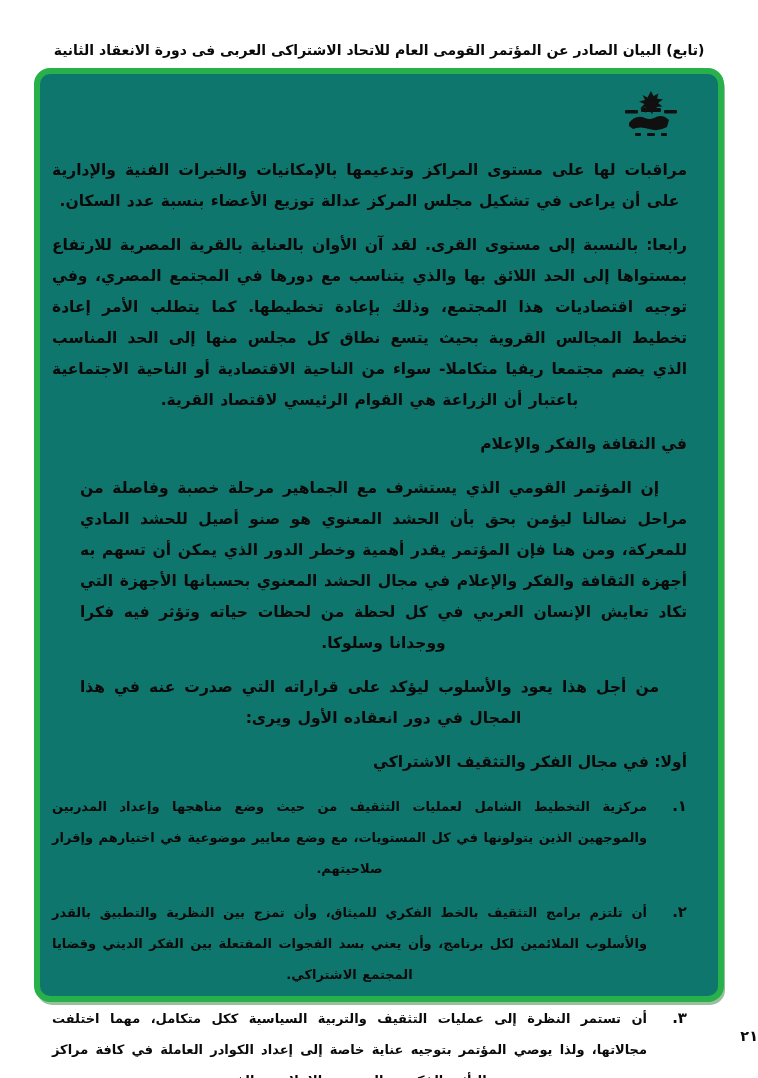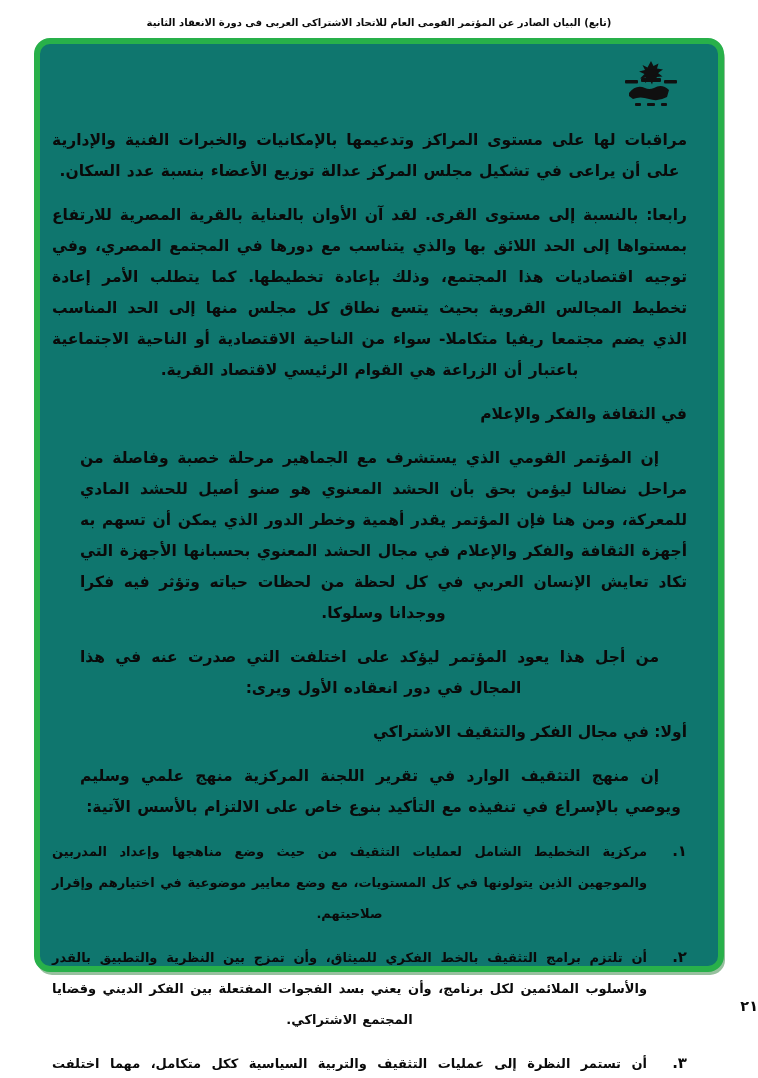--- a/index.html
+++ b/index.html
@@ -4,24 +4,24 @@
 <style>
   * { margin: 0; padding: 0; box-sizing: border-box; }
   html, body { background: #ffffff; }
   body {
     width: 758px; height: 1078px;
     position: relative; overflow: hidden;
     font-family: "DejaVu Sans", "Liberation Sans", sans-serif;
     color: #0a0a0a;
   }
   .doc-header {
-    margin-top: 17px;
+    margin-top: 42px;
     text-align: center;
     direction: rtl;
-    font-size: 10px;
+    font-size: 14px;
     font-weight: bold;
     color: #0a0a0a;
   }
   .frame {
     width: 690px; height: 934px;
     margin: 10px auto 0;
     border: 6px solid #28b04a;
     border-radius: 16px;
     background: #0f766e;
     box-shadow: 2px 4px 0 -1px rgba(25,115,40,0.45);
@@ -108,25 +108,24 @@
   </div>
 
   <div class="para block">مراقبات لها على مستوى المراكز وتدعيمها بالإمكانيات والخبرات الفنية والإدارية على أن يراعى في تشكيل مجلس المركز عدالة توزيع الأعضاء بنسبة عدد السكان.</div>
 
   <div class="para block">رابعا: بالنسبة إلى مستوى القرى. لقد آن الأوان بالعناية بالقرية المصرية للارتفاع بمستواها إلى الحد اللائق بها والذي يتناسب مع دورها في المجتمع المصري، وفي توجيه اقتصاديات هذا المجتمع، وذلك بإعادة تخطيطها. كما يتطلب الأمر إعادة تخطيط المجالس القروية بحيث يتسع نطاق كل مجلس منها إلى الحد المناسب الذي يضم مجتمعا ريفيا متكاملا- سواء من الناحية الاقتصادية أو الناحية الاجتماعية باعتبار أن الزراعة هي القوام الرئيسي لاقتصاد القرية.</div>
 
   <div class="heading block">في الثقافة والفكر والإعلام</div>
 
   <div class="para block indent">إن المؤتمر القومي الذي يستشرف مع الجماهير مرحلة خصبة وفاصلة من مراحل نضالنا ليؤمن بحق بأن الحشد المعنوي هو صنو أصيل للحشد المادي للمعركة، ومن هنا فإن المؤتمر يقدر أهمية وخطر الدور الذي يمكن أن تسهم به أجهزة الثقافة والفكر والإعلام في مجال الحشد المعنوي بحسبانها الأجهزة التي تكاد تعايش الإنسان العربي في كل لحظة من لحظات حياته وتؤثر فيه فكرا ووجدانا وسلوكا.</div>
 
-  <div class="para block indent">من أجل هذا يعود المؤتمر ليؤكد على اختلفت التي صدرت عنه في هذا المجال في دور انعقاده الأول ويرى:</div>
+  <div class="para block indent">من أجل هذا يعود والأسلوب ليؤكد على قراراته التي صدرت عنه في هذا المجال في دور انعقاده الأول ويرى:</div>
 
   <div class="heading block">أولا: في مجال الفكر والتثقيف الاشتراكي</div>
 
-  <div class="para block indent">إن منهج التثقيف الوارد في تقرير اللجنة المركزية منهج علمي وسليم ويوصي بالإسراع في تنفيذه مع التأكيد بنوع خاص على الالتزام بالأسس الآتية:</div>
 
   <div class="num-list">
     <div class="li">
       <span class="li-marker">١.</span>
       <div class="li-text">مركزية التخطيط الشامل لعمليات التثقيف من حيث وضع مناهجها وإعداد المدربين والموجهين الذين يتولونها في كل المستويات، مع وضع معايير موضوعية في اختيارهم وإقرار صلاحيتهم.</div>
     </div>
     <div class="li">
       <span class="li-marker">٢.</span>
       <div class="li-text">أن تلتزم برامج التثقيف بالخط الفكري للميثاق، وأن تمزج بين النظرية والتطبيق بالقدر والأسلوب الملائمين لكل برنامج، وأن يعني بسد الفجوات المفتعلة بين الفكر الديني وقضايا المجتمع الاشتراكي.</div>
     </div>

